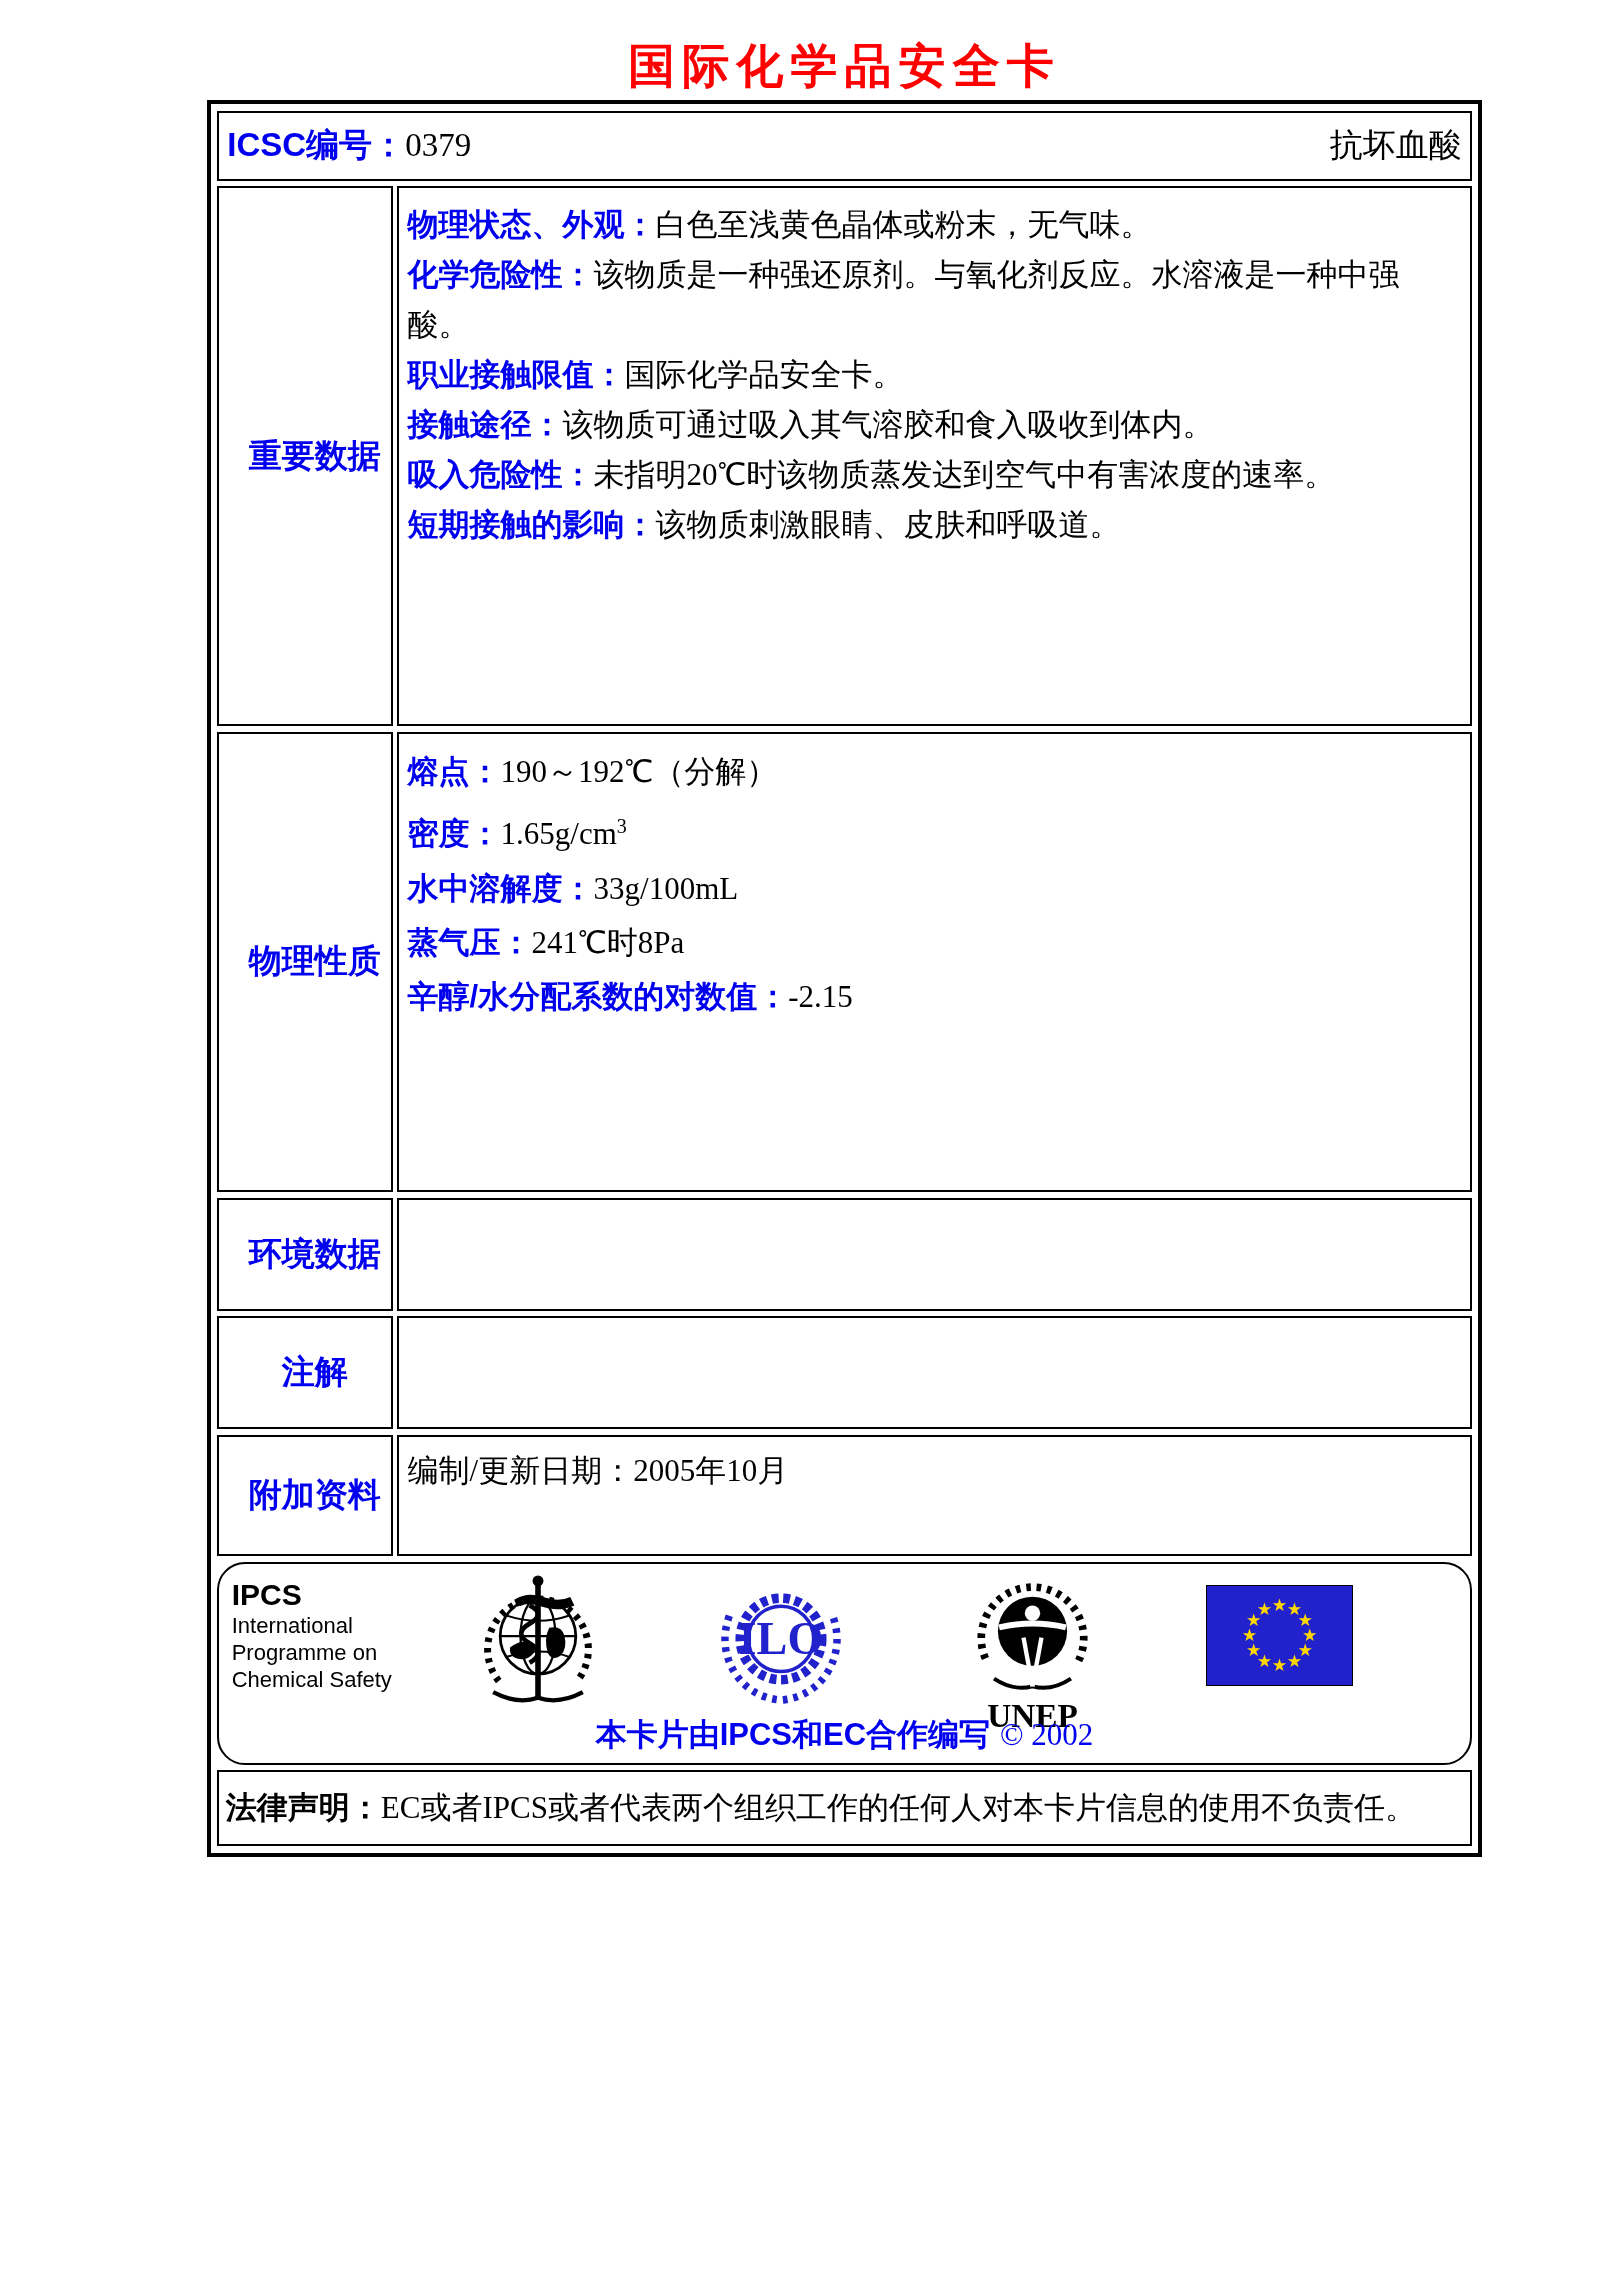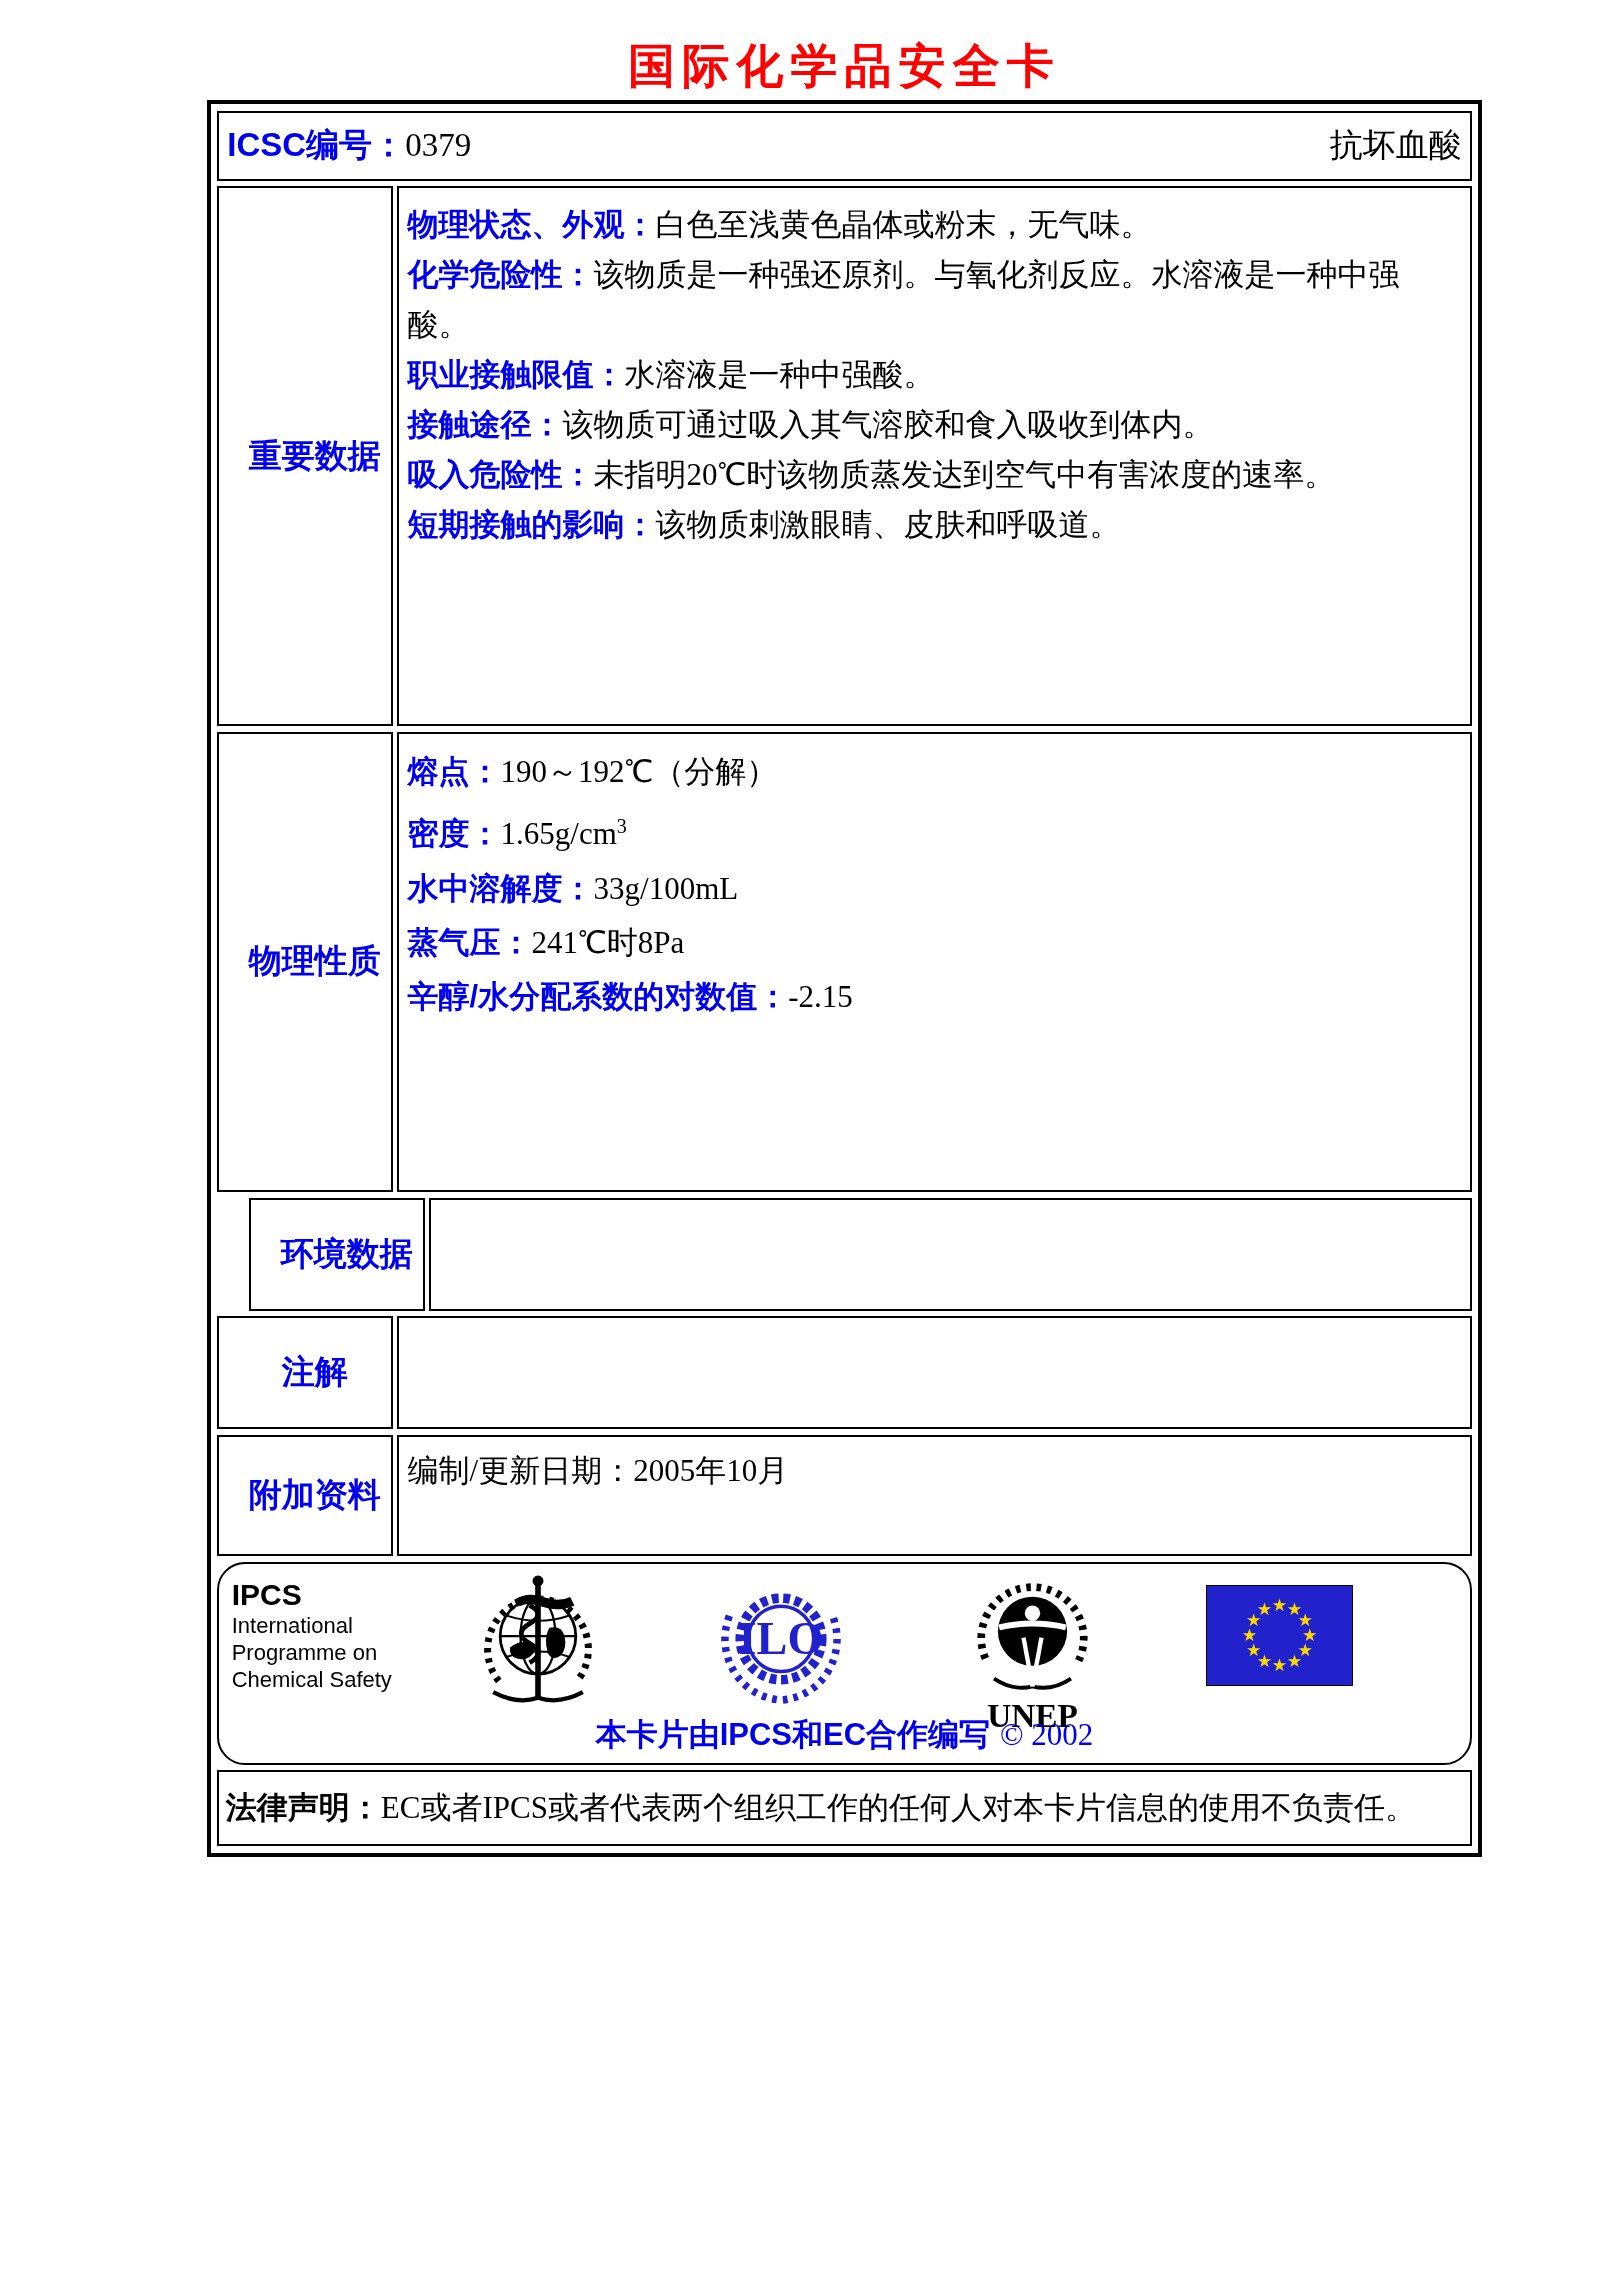--- a/index.html
+++ b/index.html
@@ -40,21 +40,21 @@
   .header-box .serif{font-size:33px;}
   .row{display:flex;gap:4.3px;flex:none;}
   .label-box{
     width:176px;flex:none;display:flex;align-items:center;justify-content:center;
     color:var(--accent-blue);font-family:"Liberation Sans",sans-serif;
     font-weight:bold;font-size:33px;text-align:center;padding-left:20px;
   }
   .content-box{flex:1;padding:11.4px 10px 0 8.6px;overflow:hidden;}
   .row-important{height:540px;}
   .row-physical{height:460px;}
-  .row-env{height:113px;margin-left:32px;}
+  .row-env{height:113px;}
   .row-notes{height:113px;}
   .row-extra{height:121px;}
   .line{font-size:31px;line-height:50px;}
   .row-physical .line{line-height:54px;}
   .line .lbl-blue{font-size:31px;}
   .line .txt{font-family:"Liberation Serif",serif;}
   .line sup{font-size:20px;}
   .date-line{font-size:31px;line-height:46px;font-family:"Liberation Serif",serif;}
   .footer-box{height:203px;position:relative;flex:none;border-radius:28px;}
   .ipcs-block{
@@ -103,21 +103,21 @@
   <div class="row row-important">
     <div class="box label-box">重要数据</div>
     <div class="box content-box">
       <div class="line">
         <span class="lbl-blue">物理状态、外观：</span><span class="txt">白色至浅黄色晶体或粉末，无气味。</span>
       </div>
       <div class="line">
         <span class="lbl-blue">化学危险性：</span><span class="txt">该物质是一种强还原剂。与氧化剂反应。水溶液是一种中强酸。</span>
       </div>
       <div class="line">
-        <span class="lbl-blue">职业接触限值：</span><span class="txt">水溶液是一种中强酸。</span>
+        <span class="lbl-blue">职业接触限值：</span><span class="txt">国际化学品安全卡。</span>
       </div>
       <div class="line">
         <span class="lbl-blue">接触途径：</span><span class="txt">该物质可通过吸入其气溶胶和食入吸收到体内。</span>
       </div>
       <div class="line">
         <span class="lbl-blue">吸入危险性：</span><span class="txt">未指明20℃时该物质蒸发达到空气中有害浓度的速率。</span>
       </div>
       <div class="line">
         <span class="lbl-blue">短期接触的影响：</span><span class="txt">该物质刺激眼睛、皮肤和呼吸道。</span>
       </div>

